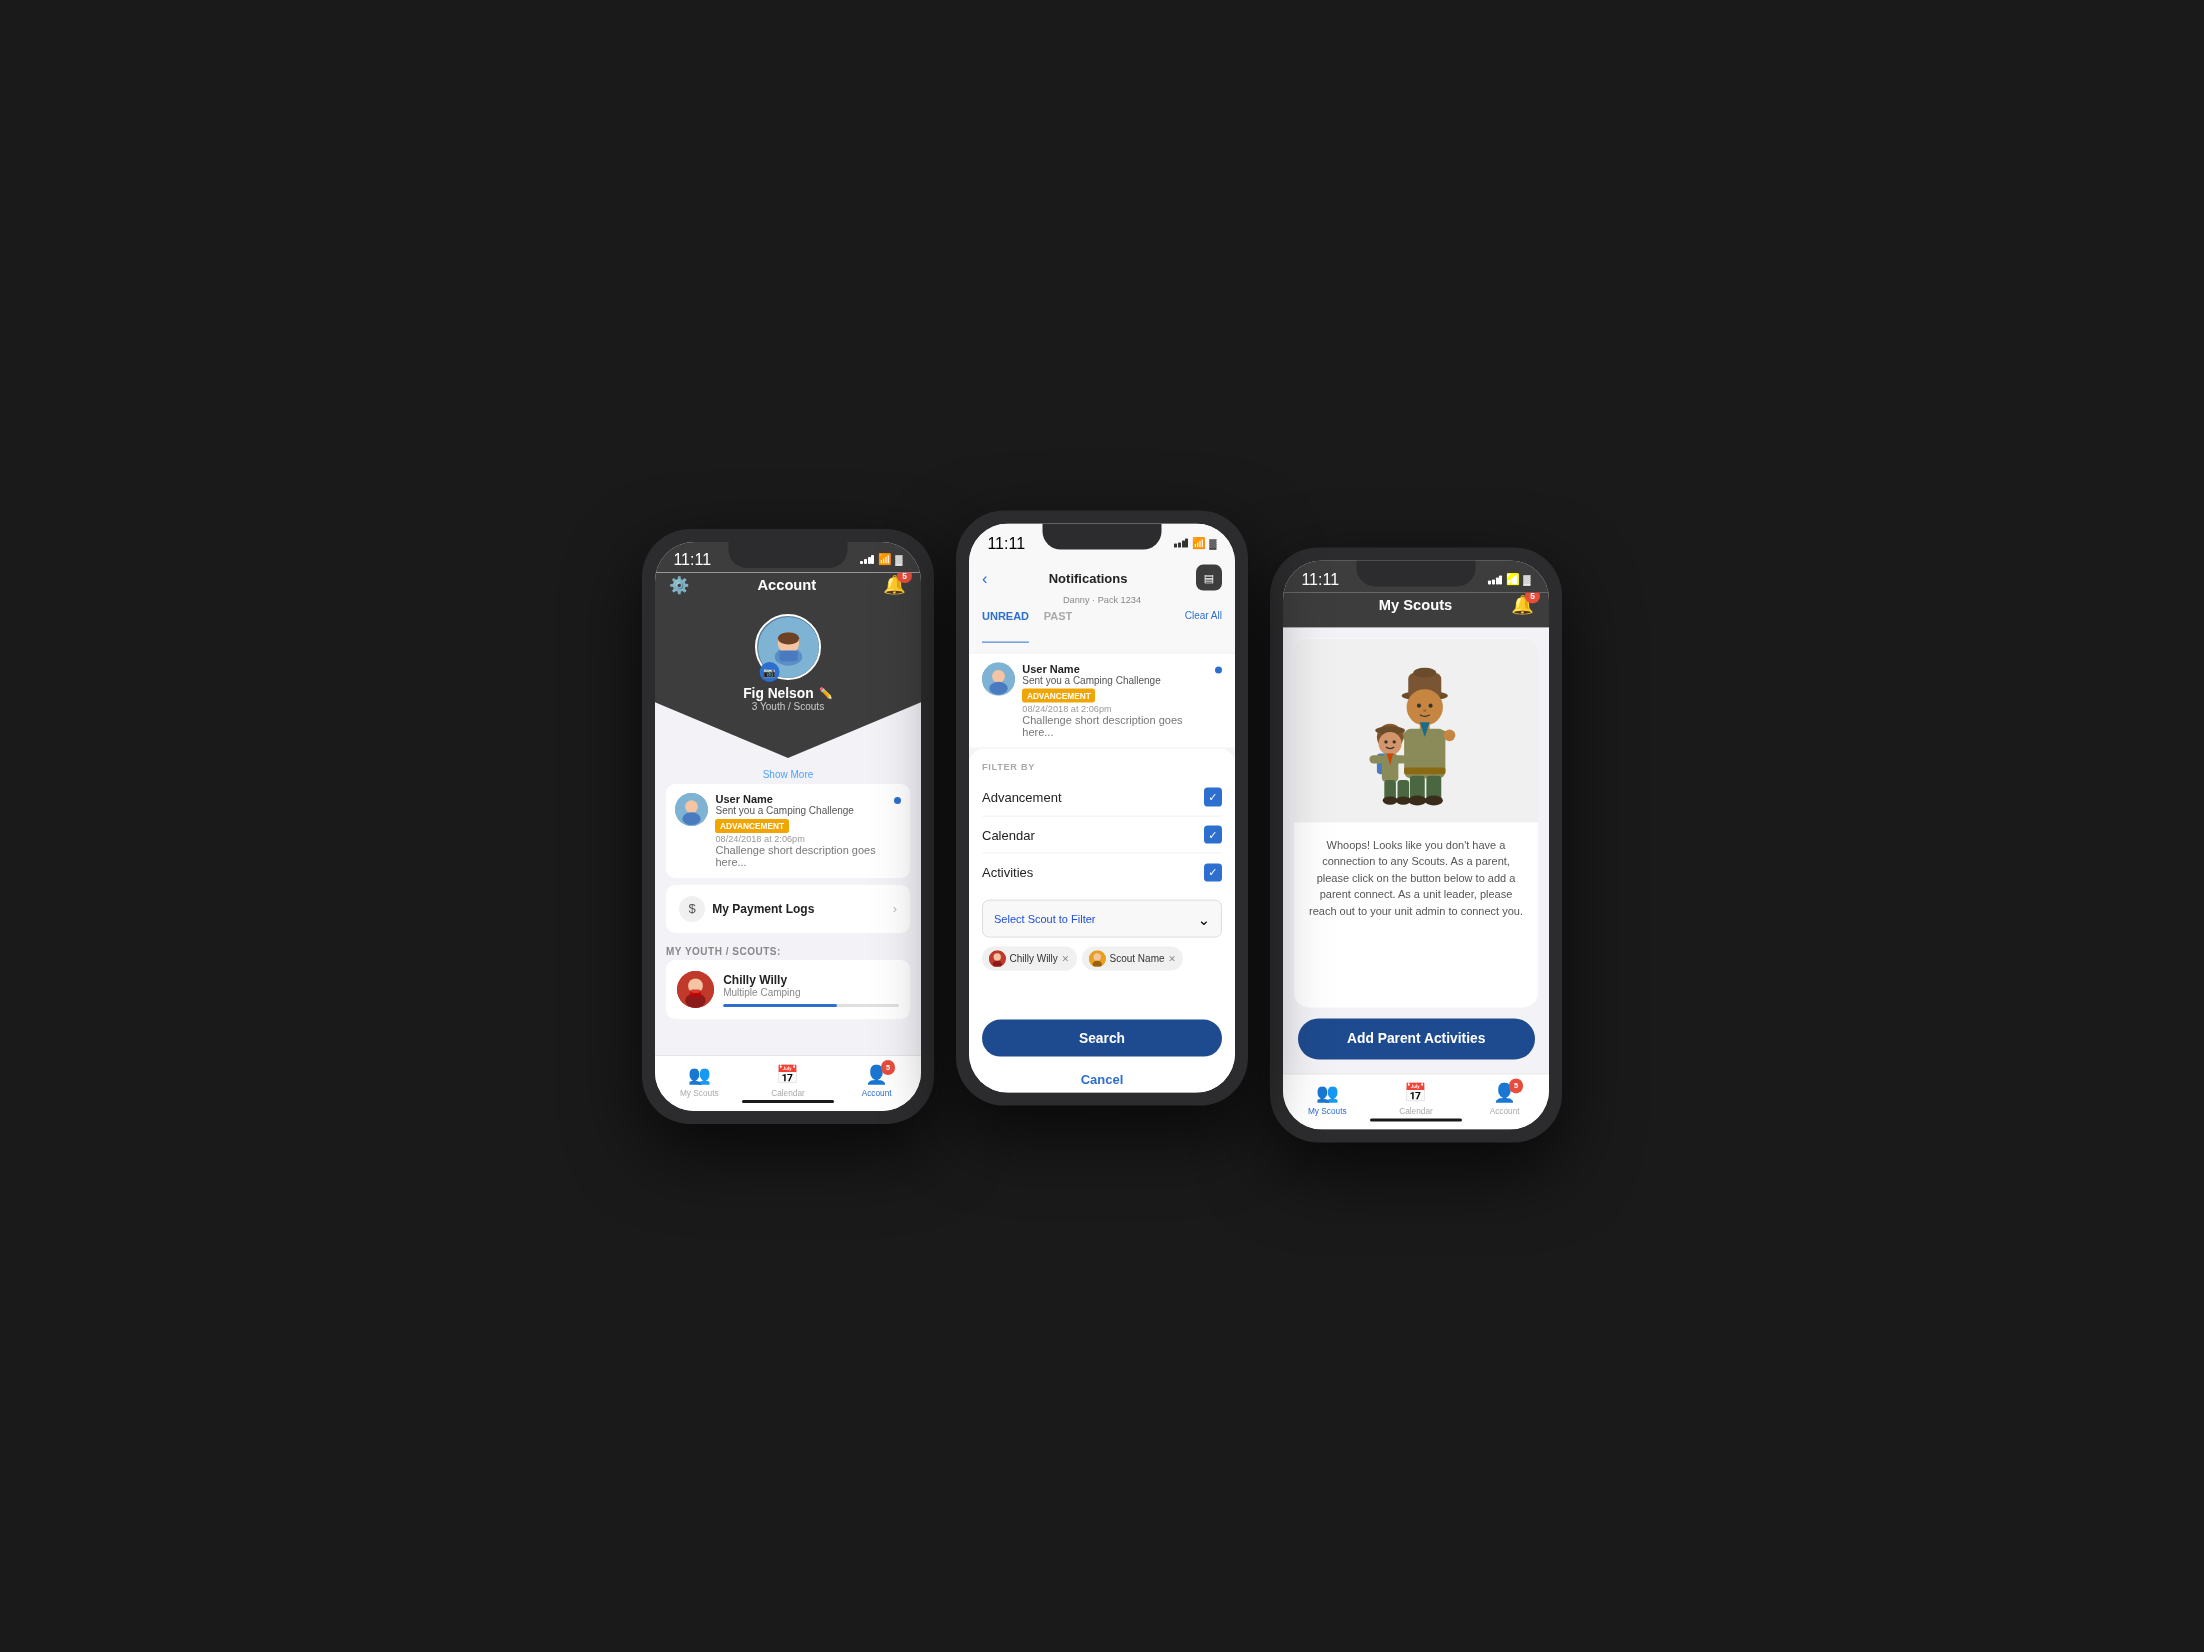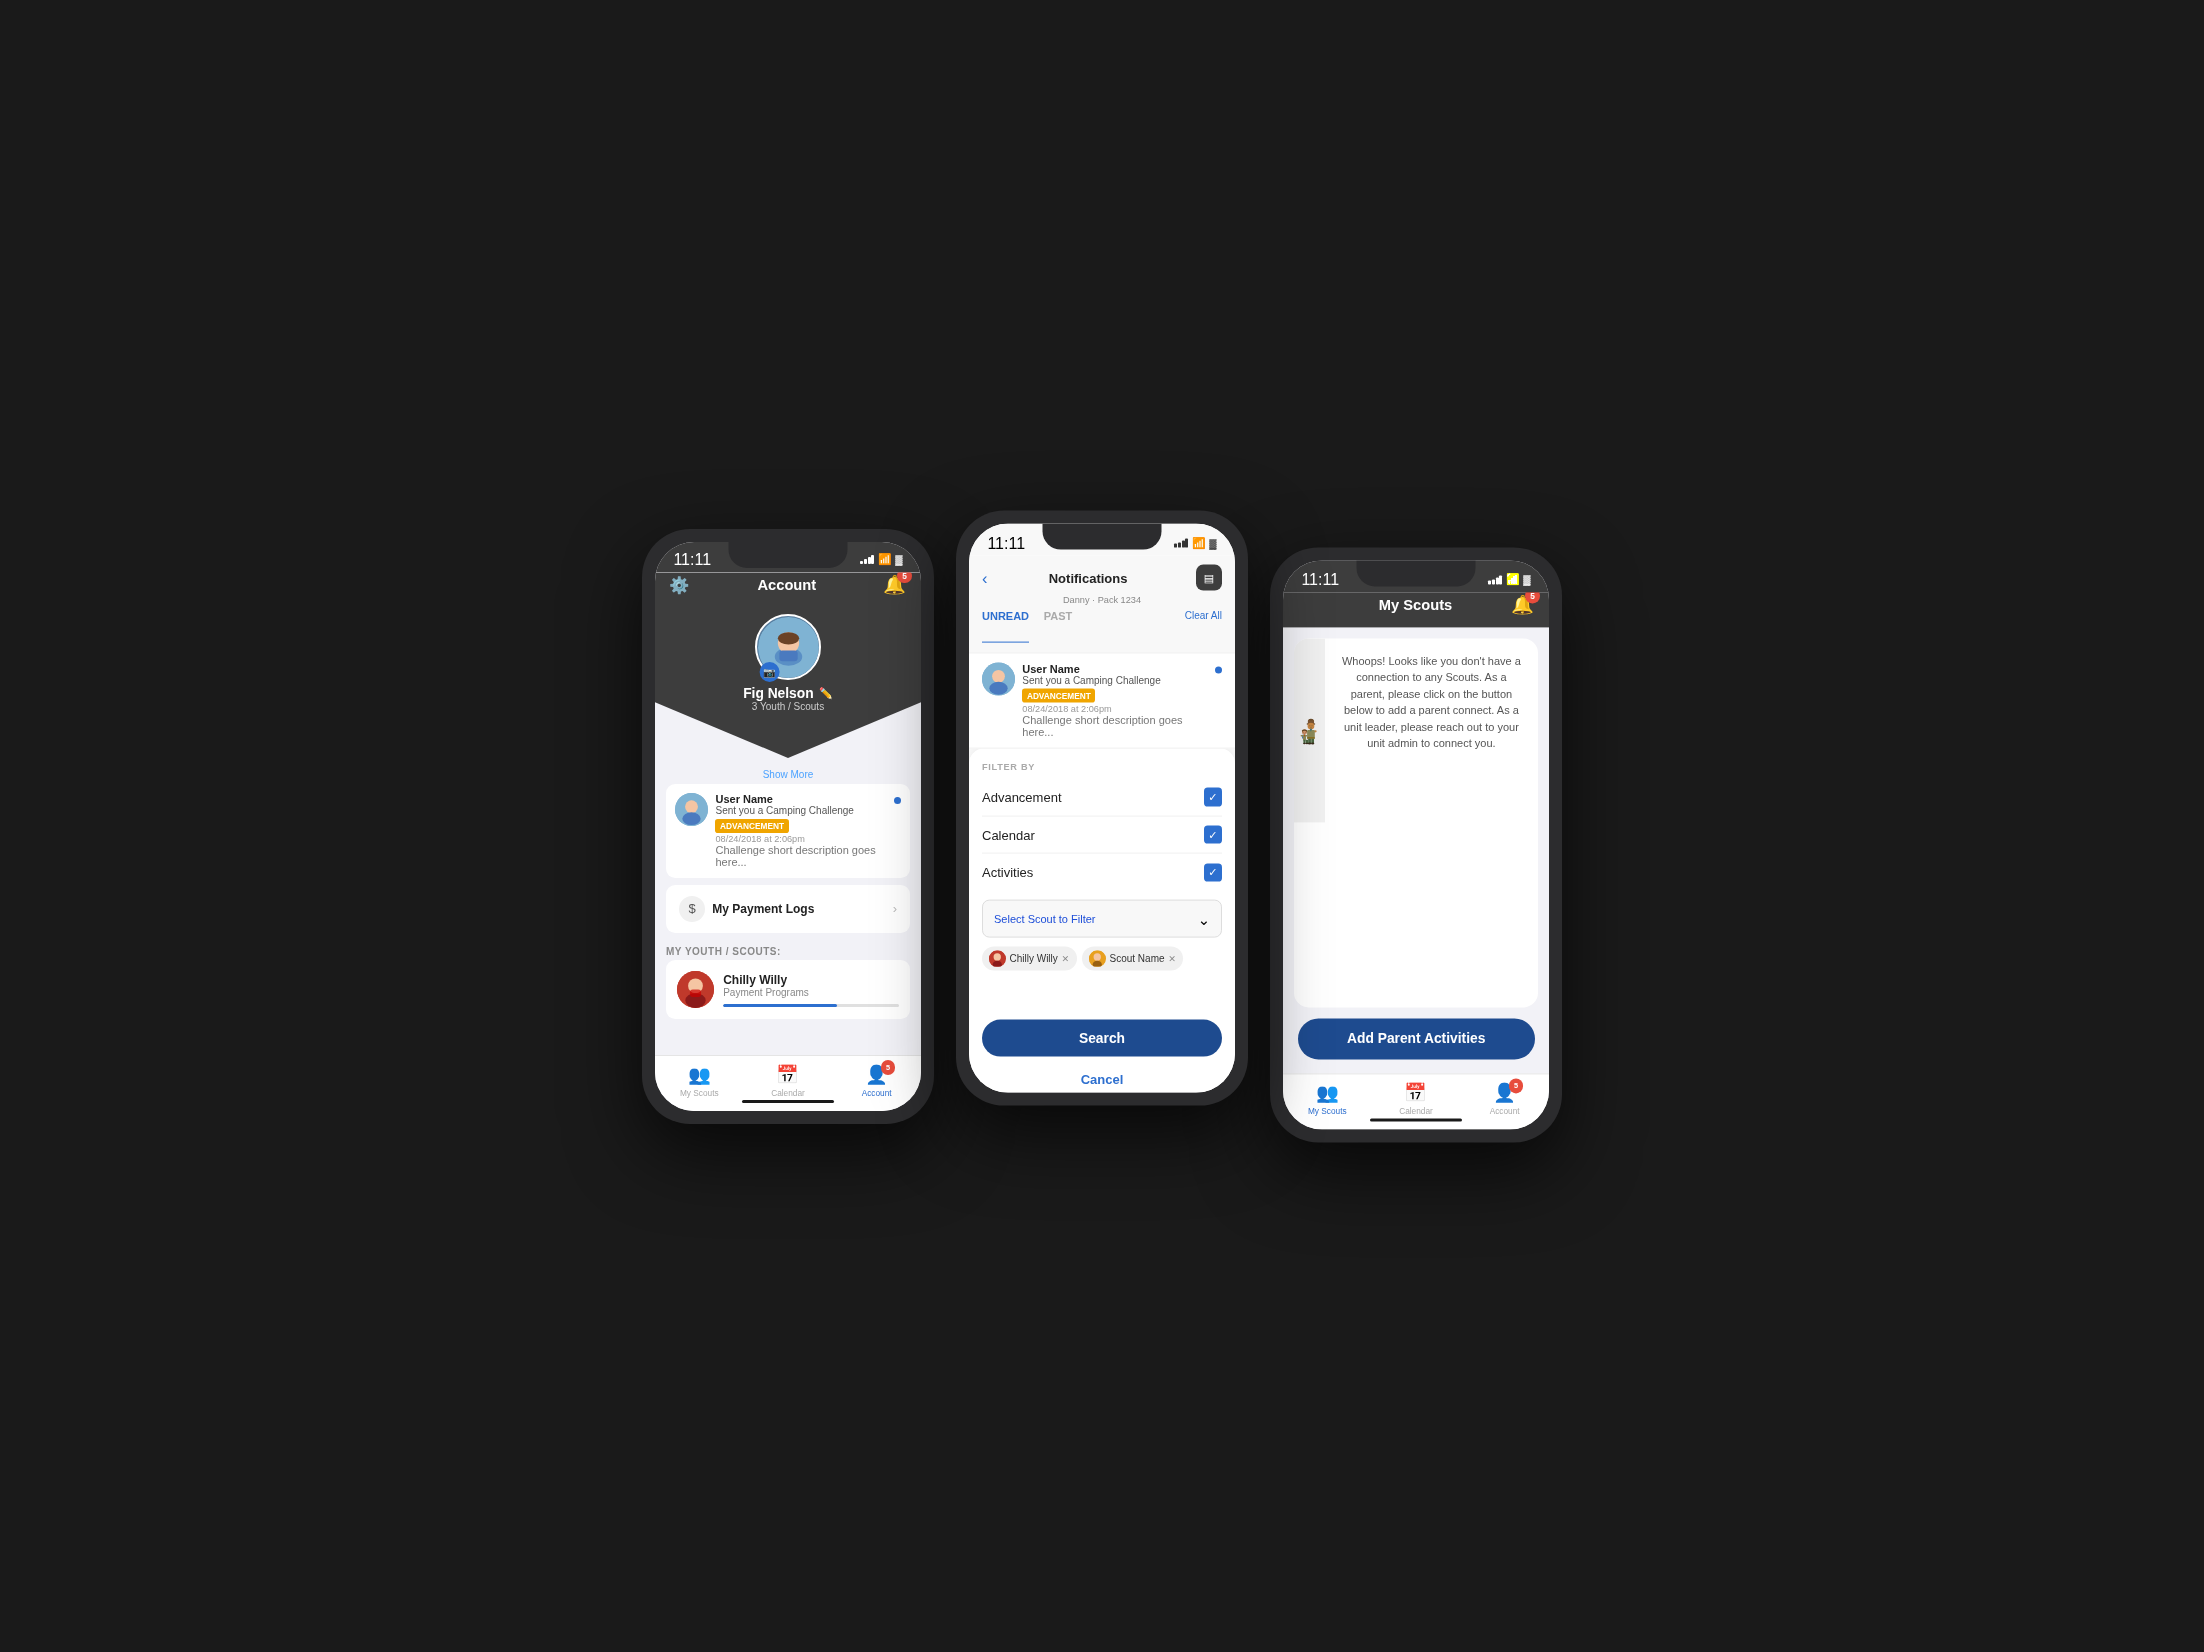--- a/index.html
+++ b/index.html
@@ -519,21 +519,21 @@
       font-weight: 700;
     }
     .scouts-card {
       background: #fff;
       border-radius: 14.7px;
       margin: 11px;
       padding: 0;
       overflow: hidden;
       flex: 1;
       display: flex;
-      flex-direction: row;
+      flex-direction: column;
     }
     .scouts-illustration {
       background: #f0f0f0;
       height: 184px;
       display: flex;
       align-items: center;
       justify-content: center;
       overflow: hidden;
     }
     .scouts-empty-text {
@@ -658,21 +658,21 @@
             <div class="scout-avatar">
               <svg width="37" height="37" viewBox="0 0 40 40">
                 <circle cx="20" cy="20" r="20" fill="#c0392b"></circle>
                 <circle cx="20" cy="16" r="8" fill="#f5c5a3"></circle>
                 <ellipse cx="20" cy="32" rx="11" ry="8" fill="#8b1a1a"></ellipse>
                 <rect x="14" y="20" width="12" height="8" rx="3" fill="#cc0000" opacity="0.7"></rect>
               </svg>
             </div>
             <div class="scout-info">
               <div class="scout-name">Chilly Willy</div>
-              <div class="scout-sub">Payment Programs</div>
+              <div class="scout-sub">Multiple Camping</div>
               <div class="scout-progress-bar">
                 <div class="scout-progress-fill" style="width:65%"></div>
               </div>
             </div>
           </div>
         </div>
 
         <div class="bottom-nav">
           <div class="nav-item">
             <span class="nav-icon">👥</span>

